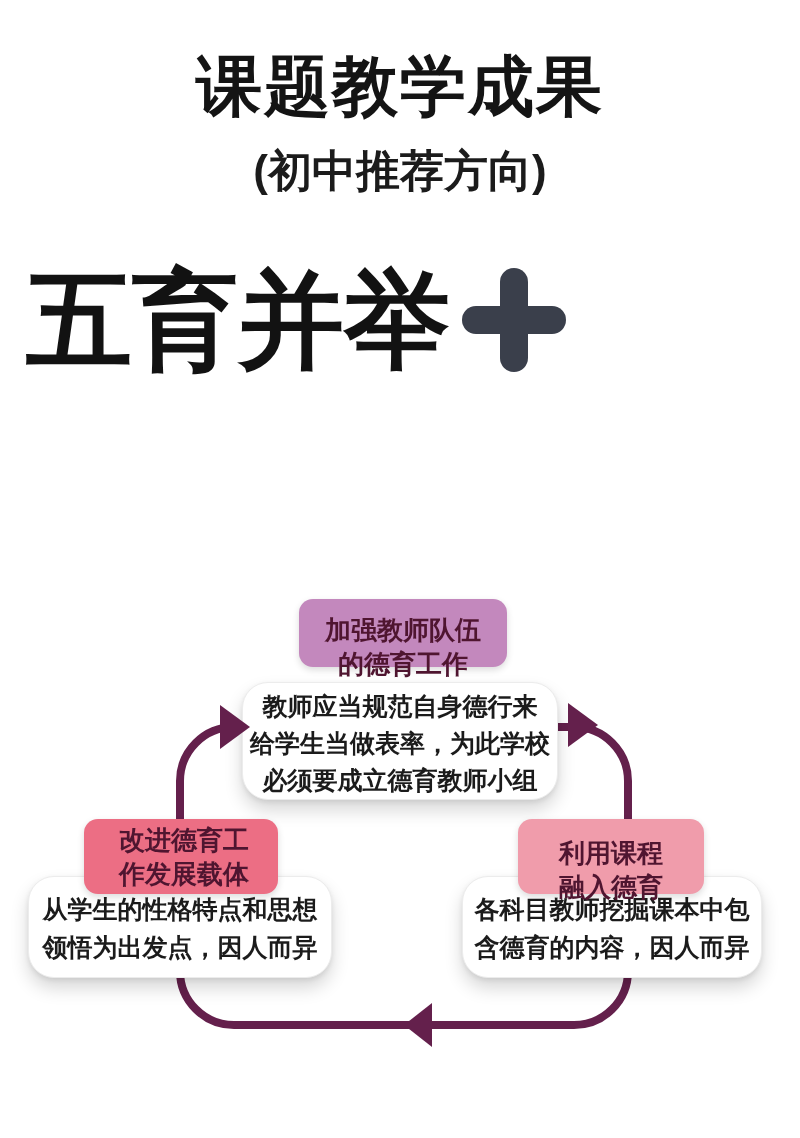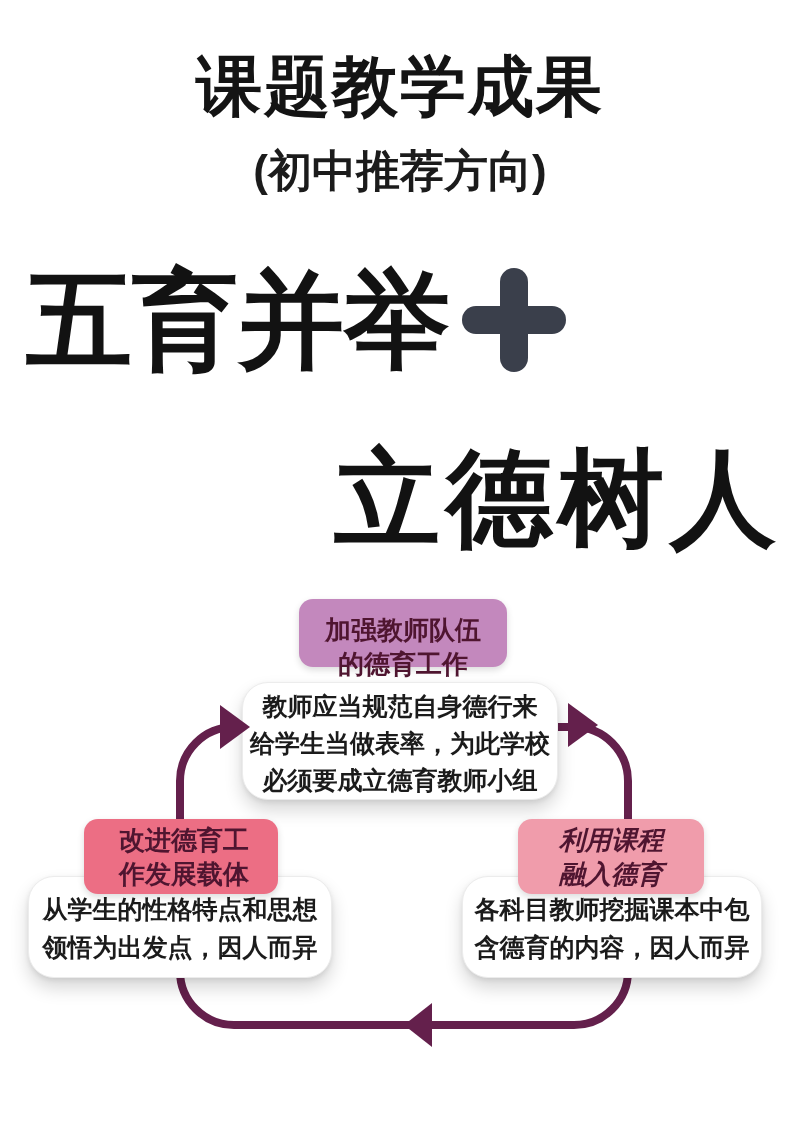--- a/index.html
+++ b/index.html
@@ -89,37 +89,36 @@
     text-align:center;
     font-size:26px;font-weight:800;line-height:34px;
     color:var(--color-header_text,#4f1530);
     box-shadow:0 3px 7px rgba(0,0,0,.14);
     box-sizing:border-box;
   }
   .hdr-top{left:299px;top:599px;width:208px;height:68px;padding-top:14px;
     background:var(--color-top_header_bg,#c388bd);}
   .hdr-left{left:84px;top:819px;width:194px;height:75px;padding-top:4px;
     background:var(--color-left_header_bg,#ec6e84);padding-left:6px;}
-  .hdr-right{left:518px;top:819px;width:186px;height:75px;padding-top:4px;
-    background:var(--color-right_header_bg,#f09cab);font-style:italic;}
+  .hdr-right{left:518px;top:819px;width:186px;height:75px;padding-top:17px;
+    background:var(--color-right_header_bg,#f09cab);}
 </style>
 </head>
 <body>
 
 <div class="poster">
 
   <div class="title">课题教学成果</div>
   <div class="subtitle">(初中推荐方向)</div>
 
   <div class="headline1">五育并举</div>
   <div class="plus">
     <span class="bar-h"></span>
     <span class="bar-v"></span>
   </div>
-  <div class="headline2">立德树人</div>
 
   <div class="loop"></div>
   <div class="ah ah-right ah-topleft"></div>
   <div class="ah ah-right ah-topright"></div>
   <div class="ah ah-left ah-bottom"></div>
 
   <div class="card card-top">
     <div>教师应当规范自身德行来</div>
     <div>给学生当做表率，为此学校</div>
     <div>必须要成立德育教师小组</div>

